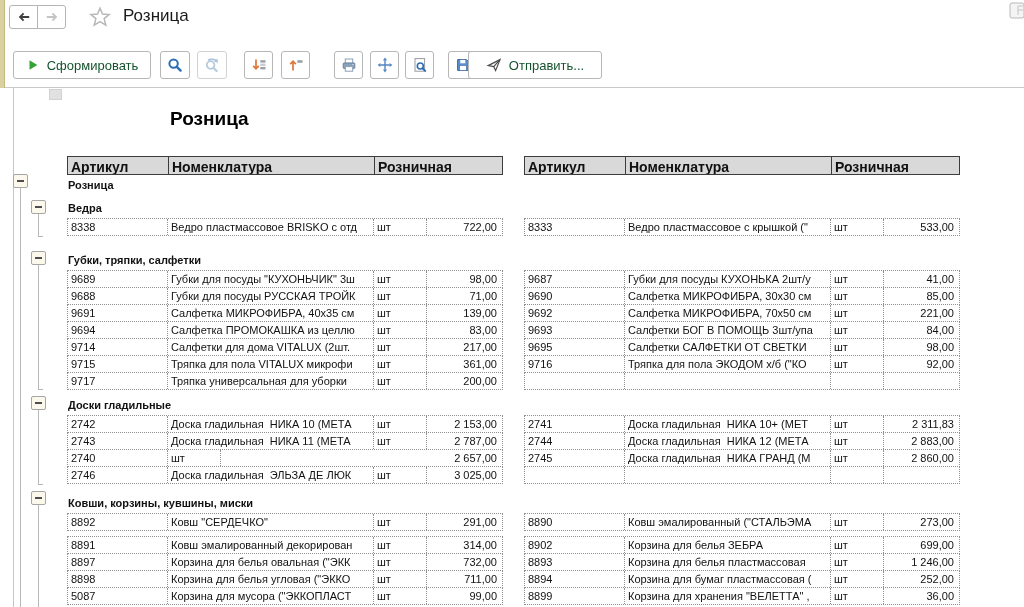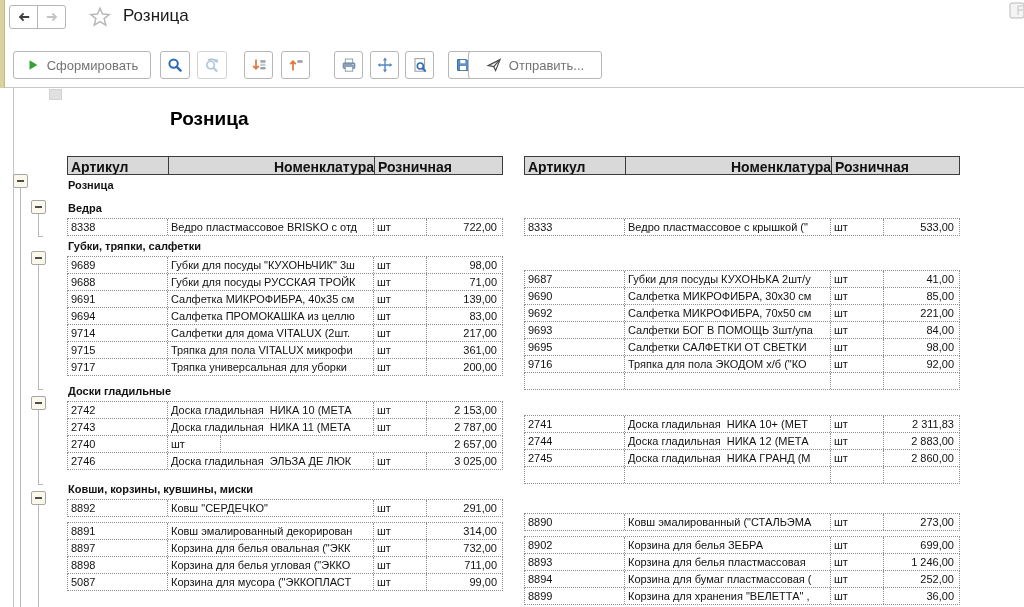--- a/index.html
+++ b/index.html
@@ -13,39 +13,39 @@
   .titlebar{position:absolute;left:5px;top:0;right:0;height:34px;background:#fff;}
   .navpair{position:absolute;left:4px;top:5px;display:flex;}
   .navbtn{width:29px;height:24px;background:#fff;border:1px solid #b5b5b5;display:flex;align-items:center;justify-content:center;padding:0;box-sizing:border-box;}
   .navbtn.back{border-radius:3px 0 0 3px;}
   .navbtn.fwd{border-radius:0 3px 3px 0;margin-left:-1px;}
   .star{position:absolute;left:84px;top:6px;width:22px;height:22px;}
   .wtitle{position:absolute;left:118px;top:6px;font-size:17px;color:#1a1a1a;white-space:nowrap;}
   .cornericon{position:absolute;left:1004px;top:2px;width:18px;height:17px;}
   
   .toolbar{position:absolute;left:5px;top:34px;right:0;height:53px;background:#fff;border-bottom:1px solid #c9c9c9;}
-  .tbtn{position:absolute;top:17px;height:28px;background:#fff;border:1px solid #b6b6b6;border-radius:3px;display:flex;align-items:center;justify-content:center;box-sizing:border-box;font-size:13px;color:#737373;gap:7px;padding:0;}
+  .tbtn{position:absolute;top:17px;height:28px;background:#fff;border:1px solid #b6b6b6;border-radius:3px;display:flex;align-items:center;justify-content:center;box-sizing:border-box;font-size:13px;color:#14532d;gap:7px;padding:0;}
   .tbtn.disabled{border-color:#d2d2d2;}
   
   .report{position:absolute;left:0px;top:88px;right:0;height:519px;background:#fff;overflow:hidden;}
   .pv{position:absolute;background:#c6c6c6;width:1px;}
   .ph{position:absolute;background:#b5b5b5;height:1px;}
   .treeline{position:absolute;background:#b9b9b9;width:1px;}
   .cornerbox{position:absolute;left:49px;top:1px;width:13px;height:11px;background:#e1e1e1;border:1px solid #d2d2d2;box-sizing:border-box;}
   .minusbtn{position:absolute;width:15px;height:14px;background:#fcf9ec;border:1px solid #a6a6a6;border-radius:2px;box-sizing:border-box;display:flex;align-items:center;justify-content:center;padding:0;}
   .minusbtn span{display:block;width:7px;height:2px;background:#4d4d4d;}
   .rtitle{position:absolute;left:170px;top:20px;font-size:19px;font-weight:bold;color:#000;}
   
   .pane{position:absolute;top:68px;width:436px;}
   .pane.left{left:67px;}
   .pane.right{left:524px;}
   .thead{display:flex;height:19px;background:#d9d9d9;border:1px solid #3c3c3c;box-sizing:border-box;}
   .hc{font-size:14px;font-weight:bold;padding:2px 0 0 3px;box-sizing:border-box;overflow:hidden;white-space:nowrap;}
   .hc.a{width:100px;}
-  .hc.n{width:206px;border-left:1px solid #3c3c3c;text-align:right;}
+  .hc.n{width:206px;border-left:1px solid #3c3c3c;}
   .hc.p{flex:1;border-left:1px solid #3c3c3c;}
   .grp{height:16px;font-size:11px;font-weight:bold;white-space:pre;overflow:hidden;padding-left:1px;}
   .row{display:flex;height:18px;margin-top:-1px;border:1px dotted #8f8f8f;box-sizing:border-box;background:#fff;}
   .block .row:first-child{margin-top:0;}
   .block.gap{margin-top:5px;}
   .c{font-size:11px;line-height:15px;padding:1px 2px 0 3px;box-sizing:border-box;overflow:hidden;white-space:pre;}
   .c.art{width:100px;border-right:1px dotted #8f8f8f;}
   .c.nom{width:206px;border-right:1px dotted #8f8f8f;padding-right:0;}
   .c.unit{width:53px;border-right:1px dotted #8f8f8f;}
   .c.price{flex:1;text-align:right;padding-right:5px;}
@@ -205,21 +205,21 @@
   <div class="grp" style="margin-top: 4px;">Розница</div>
       <div class="grp" style="margin-top: 7px;">Ведра</div>
       <div class="block">
         <div class="row">
           <div class="c art">8338</div>
           <div class="c nom">Ведро пластмассовое BRISKO с отд</div>
           <div class="c unit">шт</div>
           <div class="c price">722,00</div>
         </div>
       </div>
-      <div class="grp" style="margin-top: 4px;">Губки, тряпки, салфетки</div>
+      <div class="grp" style="margin-top: 18px;">Губки, тряпки, салфетки</div>
       <div class="block">
         <div class="row">
           <div class="c art">9689</div>
           <div class="c nom">Губки для посуды "КУХОНЬЧИК" 3ш</div>
           <div class="c unit">шт</div>
           <div class="c price">98,00</div>
         </div>
         <div class="row">
           <div class="c art">9688</div>
           <div class="c nom">Губки для посуды РУССКАЯ ТРОЙК</div>

